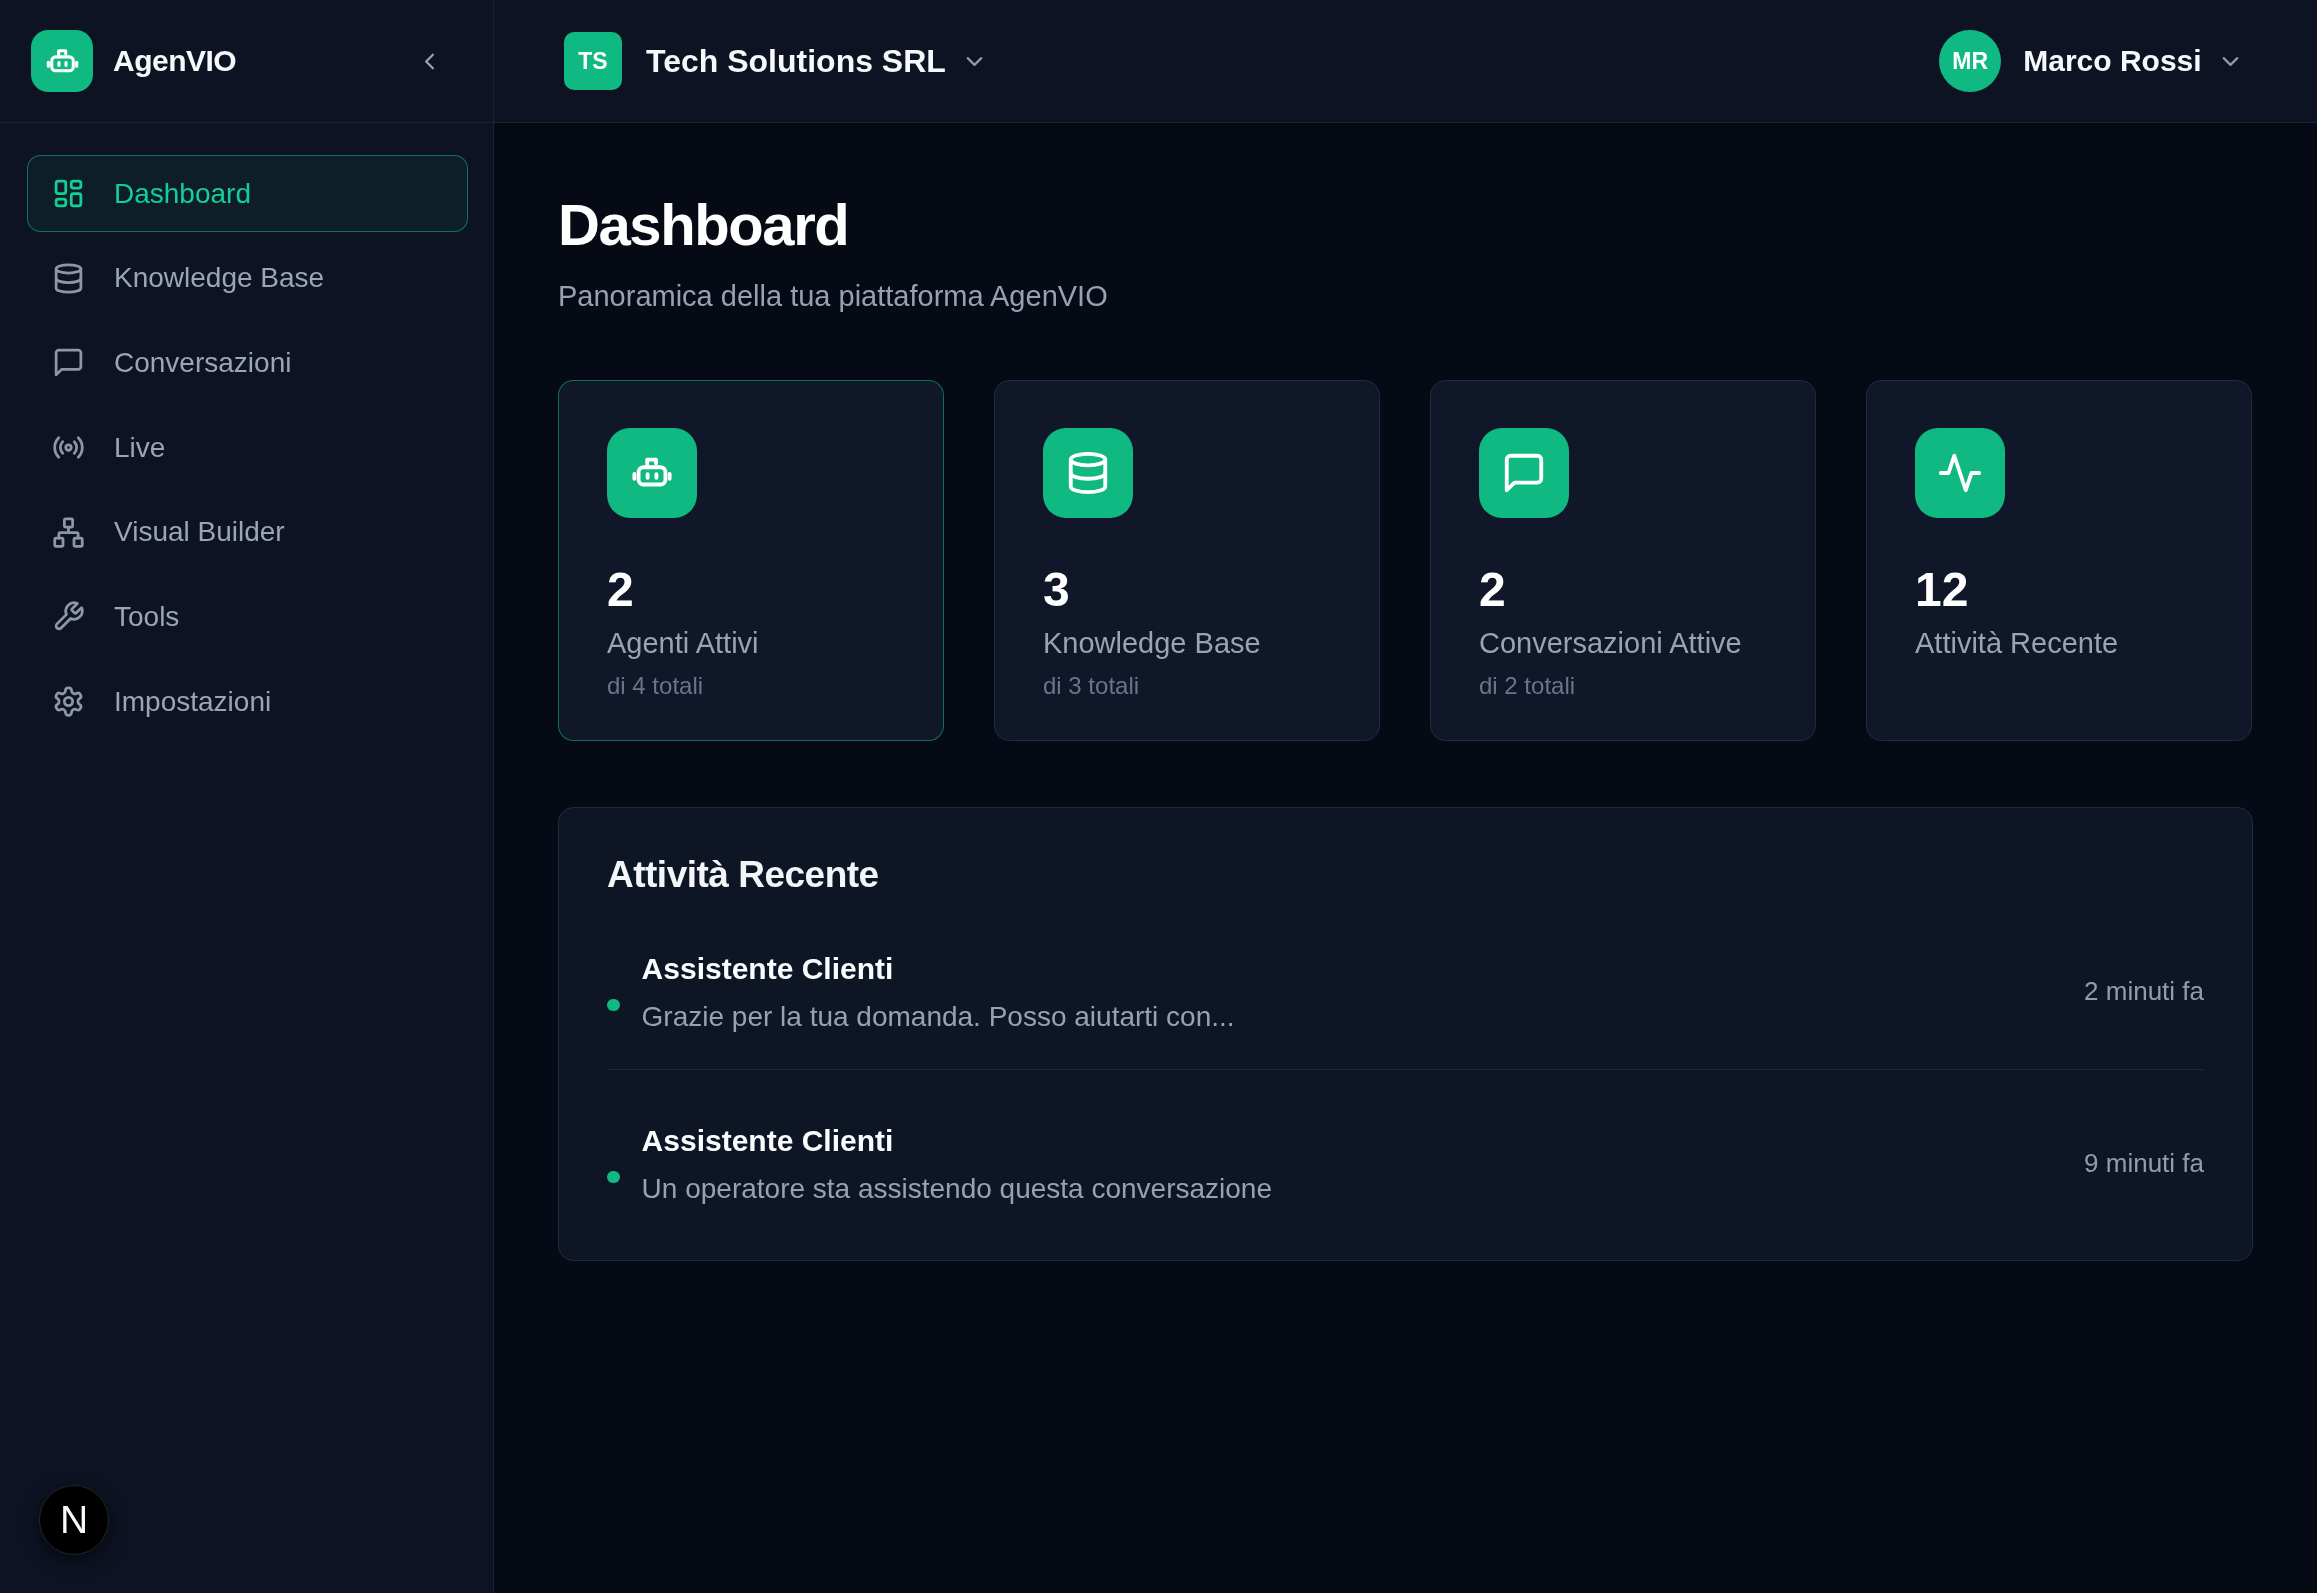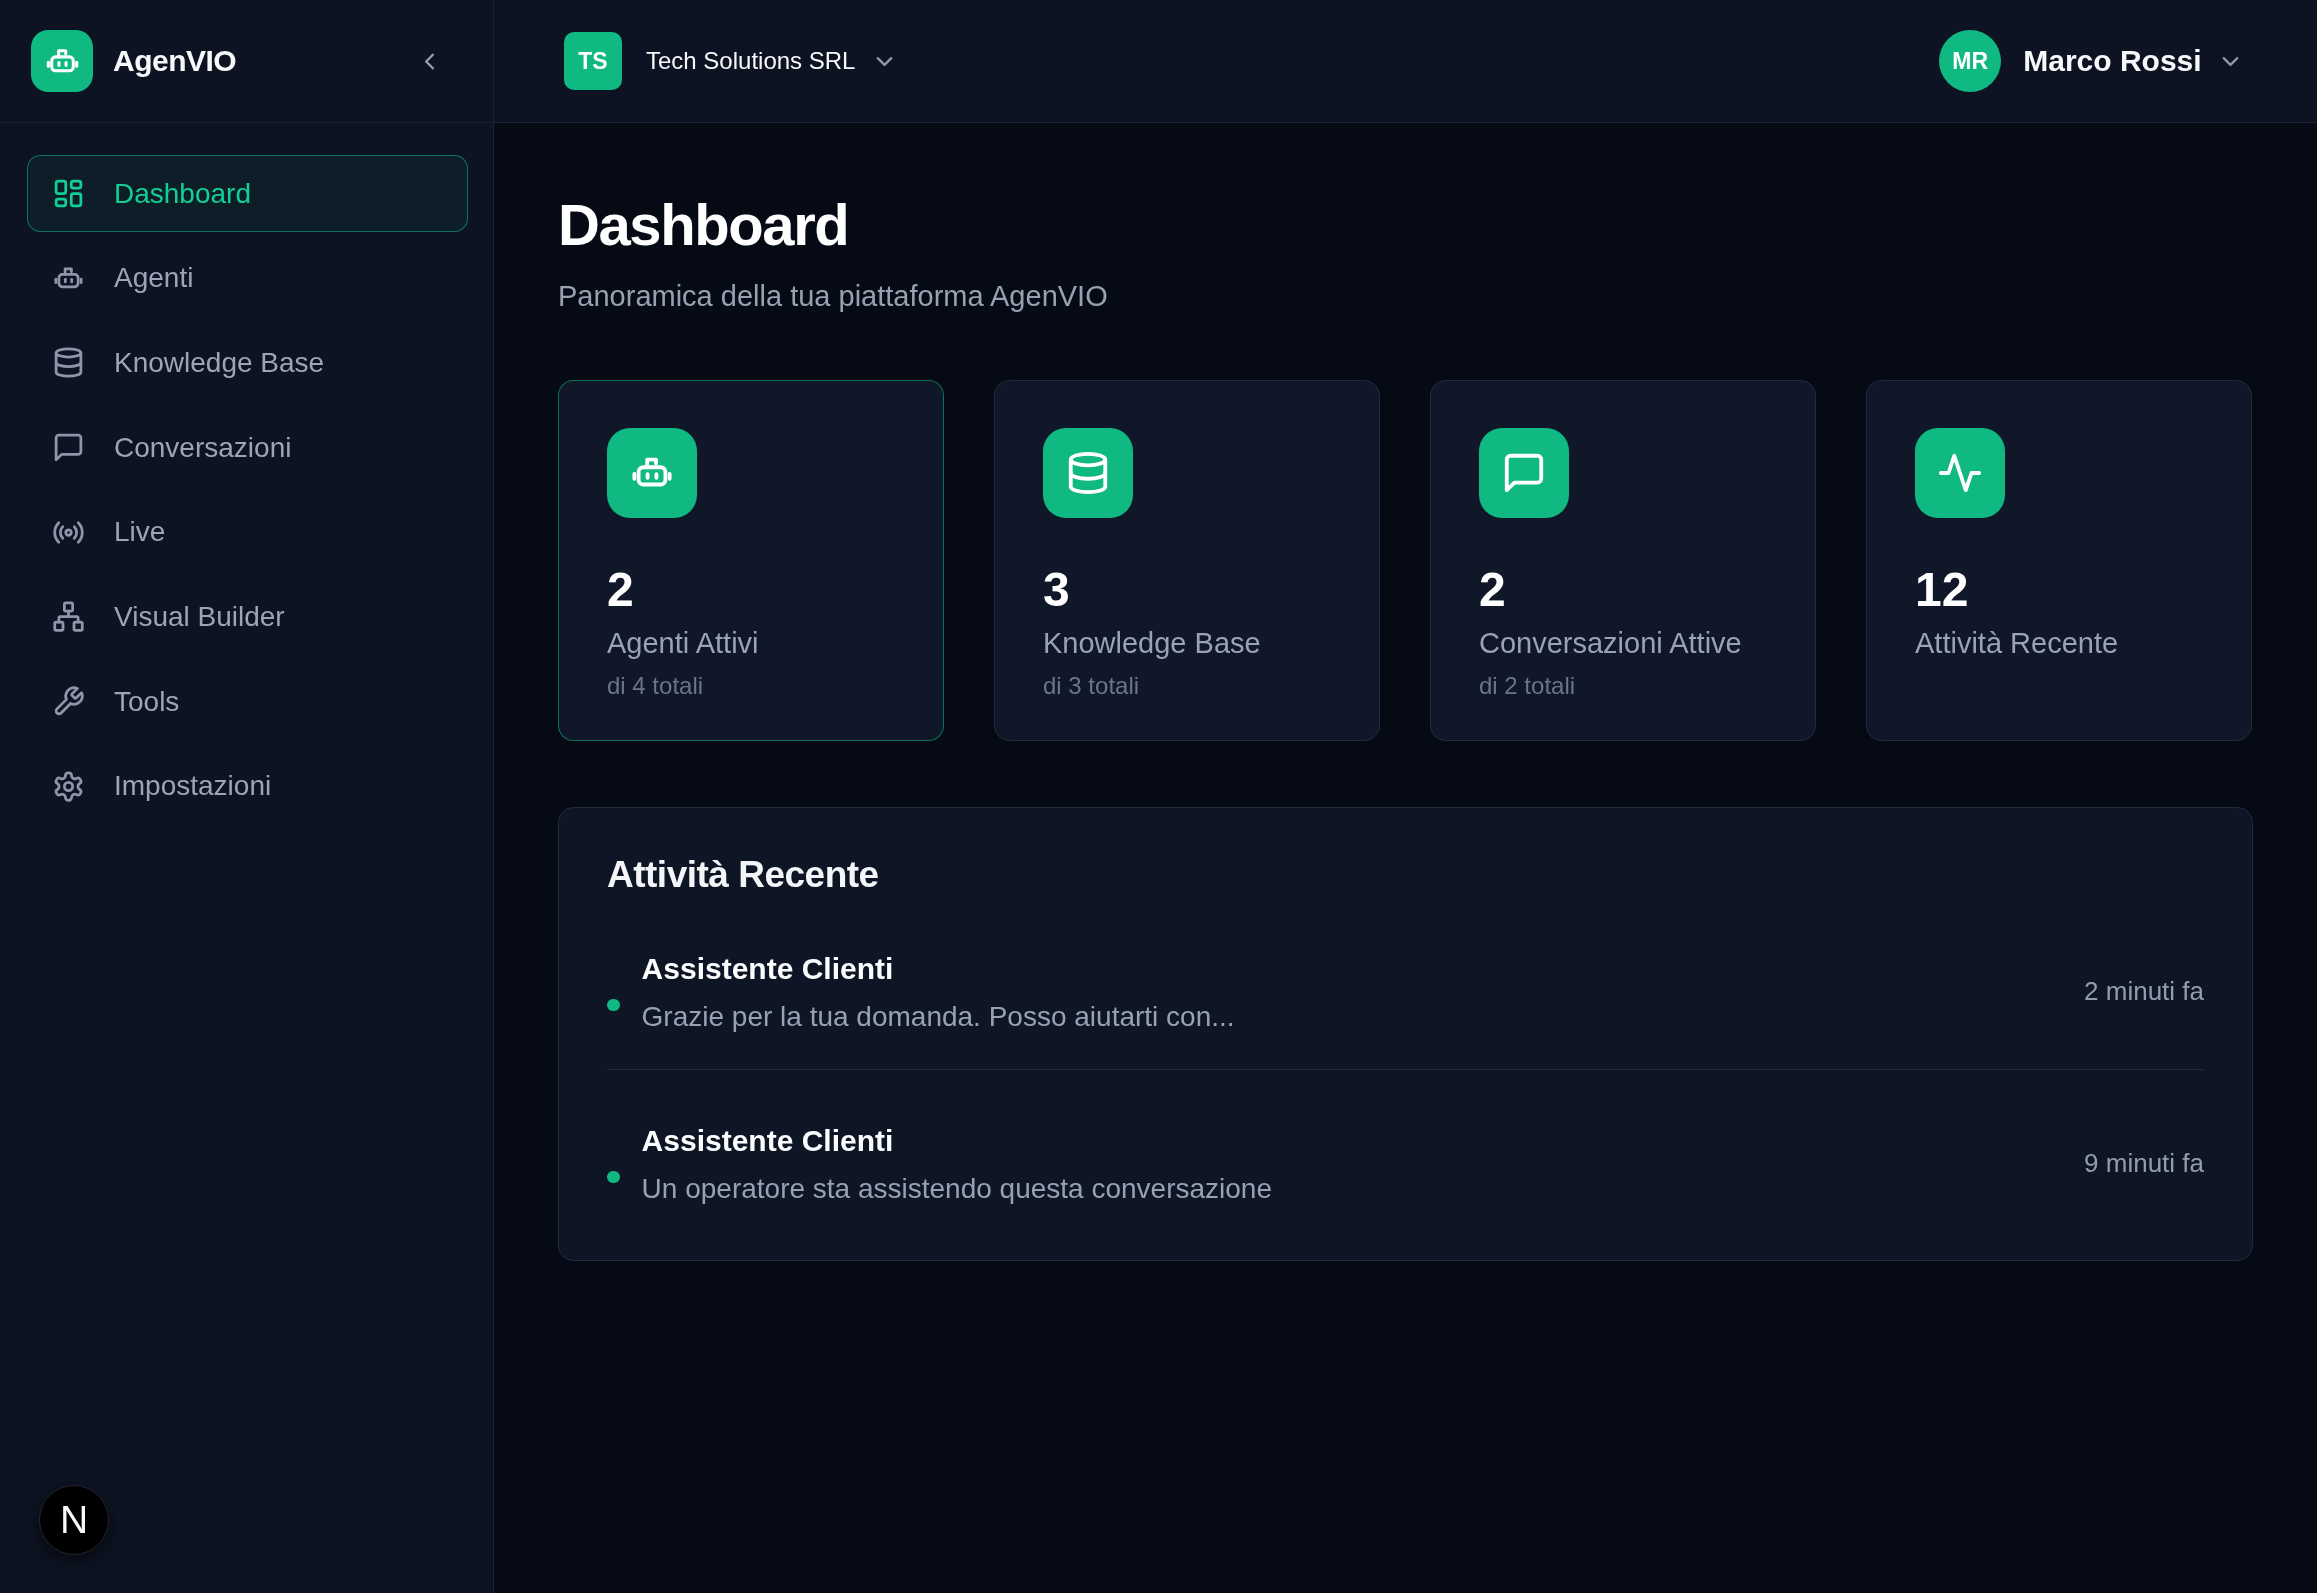--- a/index.html
+++ b/index.html
@@ -57,21 +57,21 @@
     position:absolute; left:494px; top:0; width:1823px; height:123px;
     background:#0d1322; border-bottom:1px solid #1a2334;
     display:flex; align-items:center; padding:0 73px 0 70px;
   }
   .org-selector, .user-menu { display:flex; align-items:center; cursor:pointer; }
   .org-avatar {
     width:58px; height:58px; border-radius:10px; background:#10b981;
     display:flex; align-items:center; justify-content:center;
     font-size:23px; font-weight:700; color:#fff;
   }
-  .org-name { font-size:24px; font-weight:400; margin-left:24px; color:#f6f8fa; }
+  .org-name { font-size:32px; font-weight:700; margin-left:24px; color:#f6f8fa; }
   .chev-down { margin-left:15.4px; display:flex; }
   .chev-down svg { width:27px; height:27px; stroke:#8f99aa; }
   .user-menu { margin-left:auto; }
   .user-avatar {
     width:62px; height:62px; border-radius:50%; background:#10b981;
     display:flex; align-items:center; justify-content:center;
     font-size:23px; font-weight:700; color:#fff;
   }
   .user-name { font-size:30px; font-weight:700; margin-left:22px; color:#f6f8fa; }
 
@@ -191,28 +191,20 @@
     </div>
 
     <nav>
       <div class="nav-item active">
         <span style="display:flex">
             <svg viewBox="0 0 24 24" width="33" height="33">
               <use href="#i-dashboard"></use>
             </svg>
           </span>
         <span class="nav-label">Dashboard</span>
-      </div>
-      <div class="nav-item">
-        <span style="display:flex">
-            <svg viewBox="0 0 24 24" width="33" height="33">
-              <use href="#i-robot"></use>
-            </svg>
-          </span>
-        <span class="nav-label">Agenti</span>
       </div>
       <div class="nav-item">
         <span style="display:flex">
             <svg viewBox="0 0 24 24" width="33" height="33">
               <use href="#i-database"></use>
             </svg>
           </span>
         <span class="nav-label">Knowledge Base</span>
       </div>
       <div class="nav-item">

